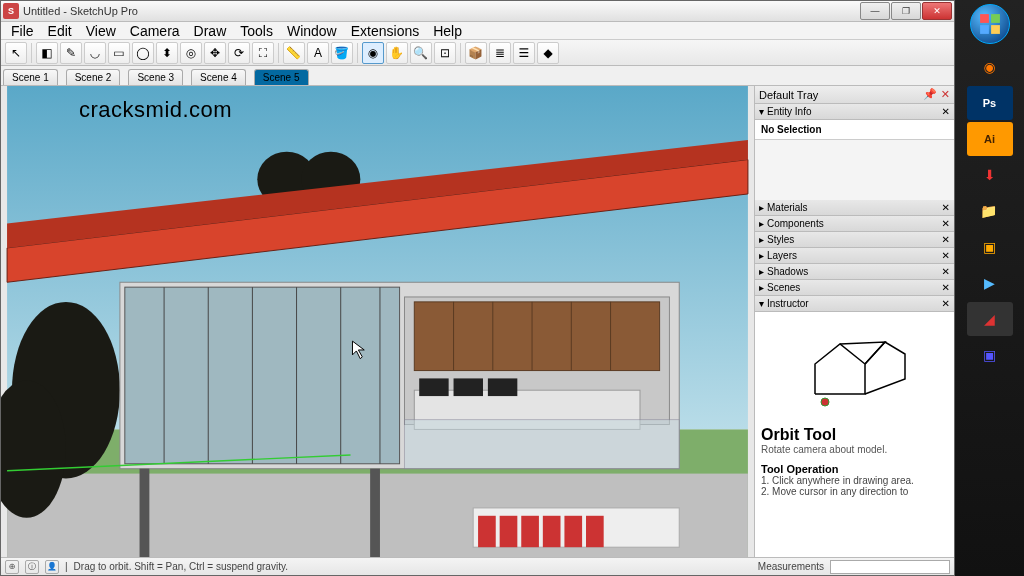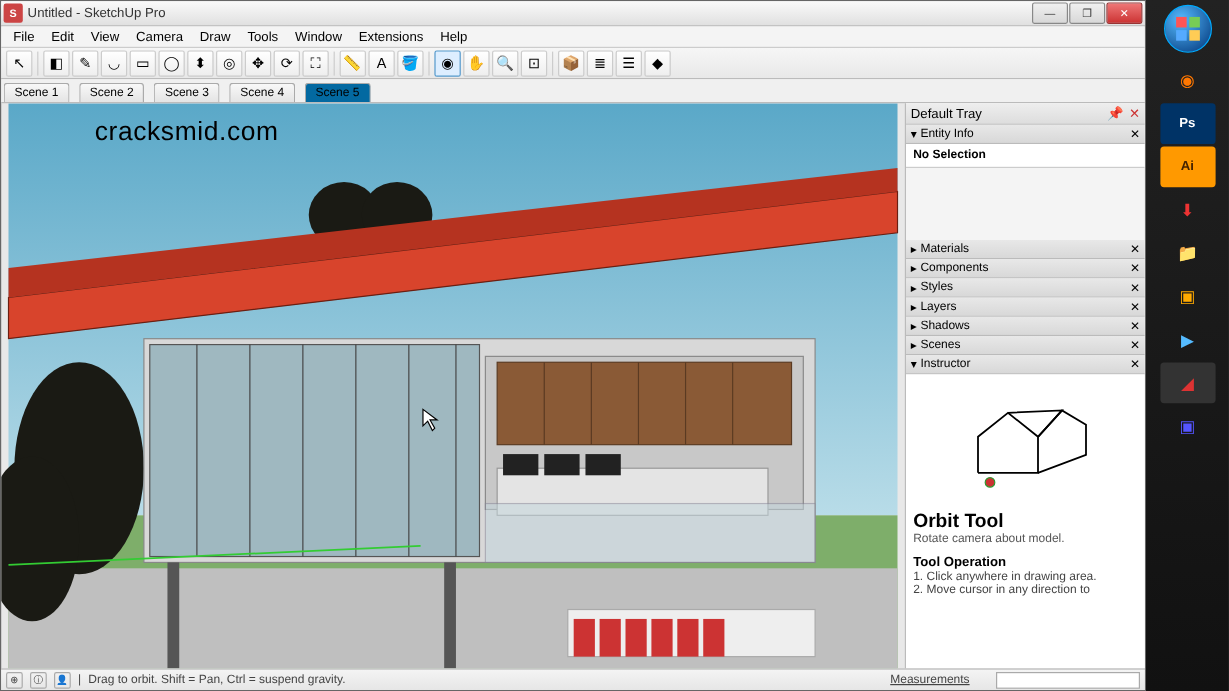--- a/index.html
+++ b/index.html
@@ -4,21 +4,21 @@
 <style>
 * { margin: 0; padding: 0; box-sizing: border-box; font-family: "Segoe UI", Tahoma, sans-serif; }
 body { width: 1024px; height: 576px; overflow: hidden; background: #000; display: flex; }
 .app-window { width: 955px; height: 576px; background: #e8e8e8; display: flex; flex-direction: column; border: 1px solid #666; }
 .titlebar { height: 21px; background: linear-gradient(#fafafa,#e0e0e0); display: flex; align-items: center; padding: 0 2px; font-size: 11px; color: #333; border-bottom: 1px solid #bbb; }
 .titlebar .icon { width: 16px; height: 16px; background: #c44; border-radius: 2px; margin-right: 4px; display:flex;align-items:center;justify-content:center;color:#fff;font-size:9px;font-weight:bold; }
 .titlebar-title { flex: 1; }
 .win-btns { display: flex; gap: 1px; }
 .win-btn { width: 30px; height: 18px; background: linear-gradient(#f0f0f0,#d8d8d8); border: 1px solid #888; border-radius: 2px; display: flex; align-items: center; justify-content: center; font-size: 9px; cursor: pointer; }
 .win-btn.close { background: linear-gradient(#e77,#c33); color: #fff; border-color:#933; }
-.menubar { height: 18px; background: #f4f4f4; display: flex; align-items: center; padding: 0 4px; font-size: 11px; gap: 2px; border-bottom: 1px solid #ccc; }
+.menubar { height: 18px; background: #f4f4f4; display: flex; align-items: center; padding: 0 4px; font-size: 14px; gap: 2px; border-bottom: 1px solid #ccc; }
 .menu-item { padding: 1px 6px; cursor: pointer; }
 .toolbar { height: 26px; background: linear-gradient(#f6f6f6,#e8e8e8); border-bottom: 1px solid #bbb; display: flex; align-items: center; padding: 0 4px; gap: 2px; }
 .tool-btn { width: 22px; height: 22px; background: linear-gradient(#fff,#eee); border: 1px solid #ccc; border-radius: 2px; display: flex; align-items: center; justify-content: center; cursor: pointer; font-size: 12px; }
 .tool-btn.sel { border-color:#59c; background:#def; }
 .tool-sep { width: 1px; height: 20px; background: #ccc; margin: 0 2px; }
 .scenes-bar { height: 20px; background: #f0f0f0; display: flex; align-items: flex-end; padding: 0 2px; border-bottom: 1px solid #bbb; gap: 8px; }
 .scene-tab { padding: 2px 8px; font-size: 10px; background: linear-gradient(#f8f8f8,#e4e4e4); border: 1px solid #aaa; border-bottom: none; border-radius: 3px 3px 0 0; cursor: pointer; }
 .scene-tab.active { background: #0369a1; }
 .workspace { flex: 1; display: flex; min-height: 0; }
 .viewport { flex: 1; position: relative; overflow: hidden; }
@@ -34,21 +34,21 @@
 .instructor-body { background:#fff; flex:1; padding:6px; overflow:hidden; }
 .instructor-body svg { display:block; margin: 6px auto 12px; }
 .ins-title { font-weight:bold; font-size:16px; margin-top:6px; }
 .ins-sub { font-size:10px; color:#555; margin-bottom:8px; }
 .ins-op-h { font-weight:bold; font-size:11px; }
 .ins-op { font-size:10px; color:#444; }
 .watermark { position:absolute; top:11px; left:78px; font-weight:400; font-size:22px; color:#000; font-family: Arial, sans-serif; letter-spacing:0.5px; }
 .statusbar { height: 18px; background: linear-gradient(#f4f4f4,#e6e6e6); border-top: 1px solid #bbb; display: flex; align-items: center; font-size: 10px; color:#444; padding: 0 4px; gap:6px; }
 .status-icon { width:14px; height:14px; border:1px solid #aaa; border-radius:2px; display:flex;align-items:center;justify-content:center;font-size:8px; }
 .status-msg { flex:1; }
-.meas-label { margin-right:16px;text-decoration:underline; }
+.meas-label { margin-right:0; }
 .meas-box { width:120px; height:14px; background:#fff; border:1px solid #aaa; }
 .taskbar { width: 69px; height:576px; background: linear-gradient(#222,#111); display:flex; flex-direction:column; }
 .start-orb { width:40px; height:40px; margin:4px auto 6px; border-radius:50%; background: radial-gradient(circle at 35% 30%, #5bf, #037); border:1px solid #0af; display:flex;align-items:center;justify-content:center; }
 .start-orb svg { width:22px; height:22px; }
 .task-icons { display:flex; flex-direction:column; gap:2px; align-items:center; }
 .task-icon { width:46px; height:34px; border-radius:3px; display:flex;align-items:center;justify-content:center; font-size:14px; color:#fff; }
 .tray-bottom { margin-top:auto; padding:4px; text-align:center; }
 .tray-small-row { display:flex; justify-content:center; gap:4px; margin-bottom:4px; }
 .tray-small { width:14px;height:14px; border-radius:2px; }
 .clock { color:#fff; font-size:10px; line-height:1.2; }

